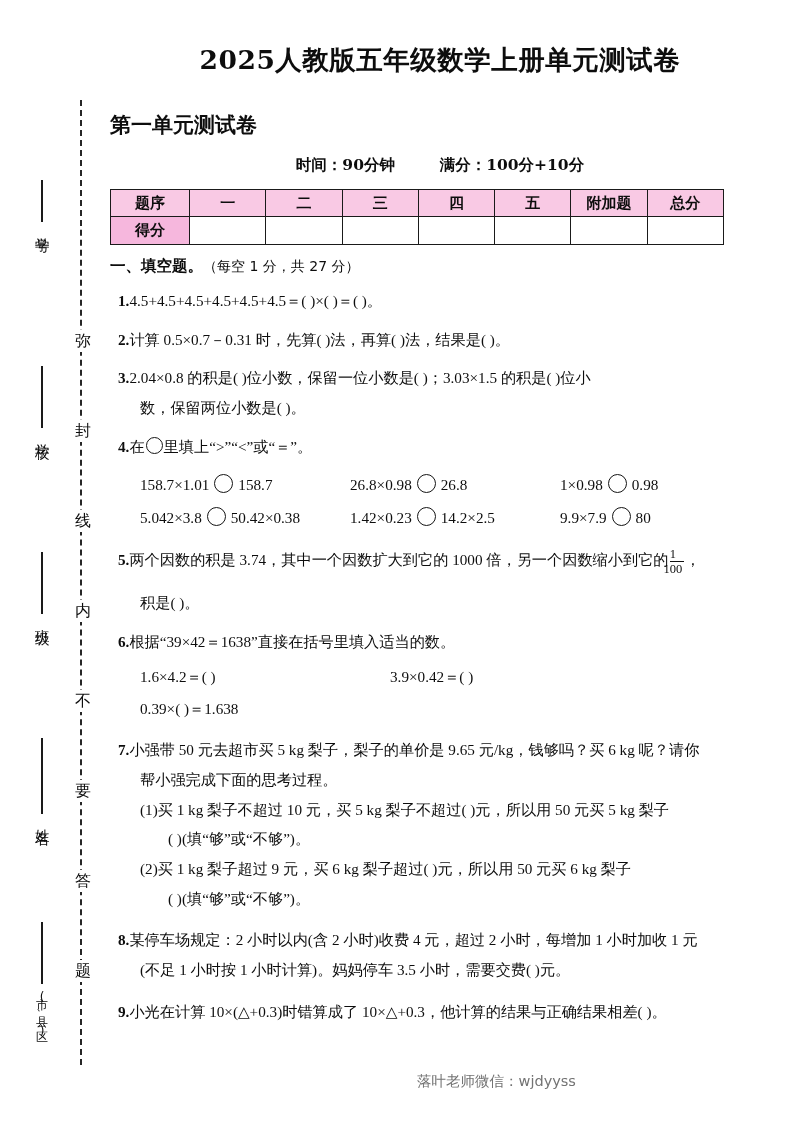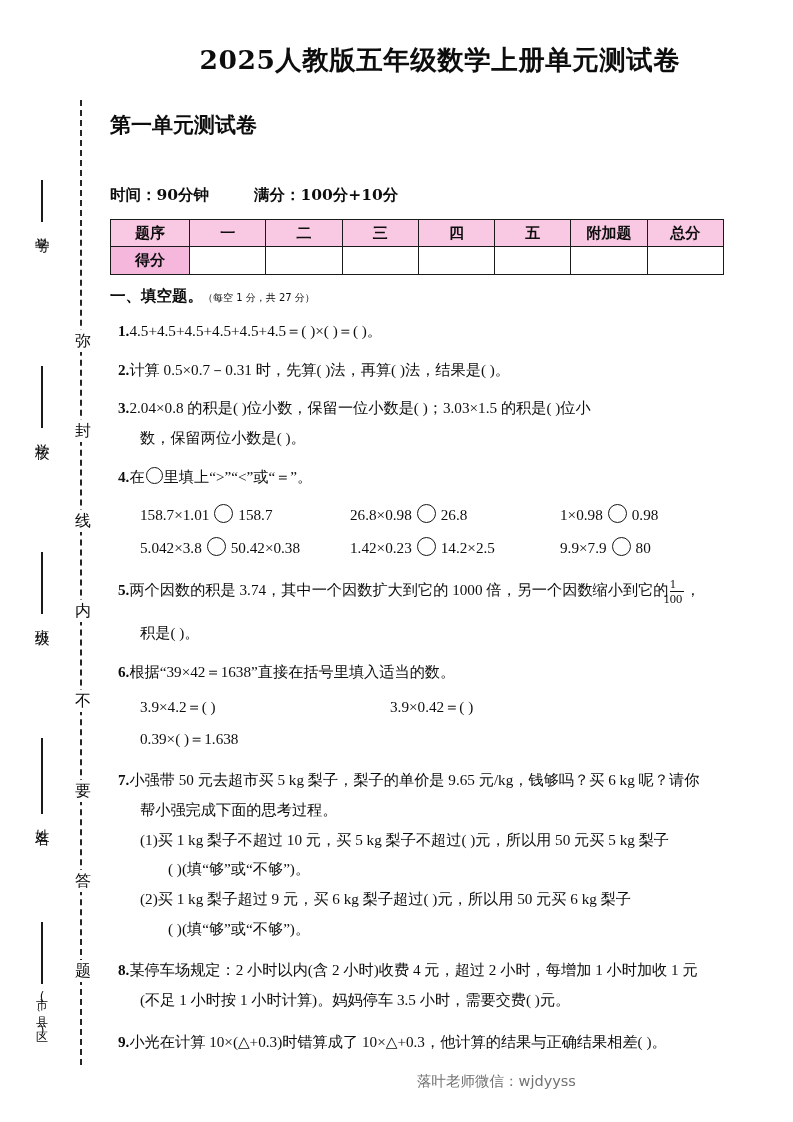--- a/index.html
+++ b/index.html
@@ -99,23 +99,24 @@
     margin-top: 42px;
     font-family: "DejaVu Serif", serif;
   }
   .title-sub {
     font-size: 21px;
     font-weight: bold;
     margin-top: 33px;
     font-family: "DejaVu Serif", serif;
   }
   .meta-line {
+    text-align: center;
     font-size: 15.5px;
     font-weight: bold;
-    margin-top: 46px;
+    margin-top: 16px;
     font-family: "DejaVu Serif", serif;
   }
   .meta-line .gap { display: inline-block; width: 34px; }
 
   
   table.score {
     border-collapse: collapse;
     margin-top: 13px;
     width: 614px;
     table-layout: fixed;
@@ -136,21 +137,21 @@
 
   
   .section-head {
     font-size: 15.5px;
     margin-top: 11px;
     font-weight: bold;
     font-family: "DejaVu Sans", sans-serif;
   }
   .section-head .pts {
     font-weight: normal;
-    font-size: 10px;
+    font-size: 14px;
     margin-top: 41px;
   }
   .q {
     font-size: 15.2px;
     line-height: 1.95;
     margin-top: 9px;
     padding-left: 16px;
     text-indent: -8px;
   }
   .q .num { font-weight: bold; }
@@ -343,21 +344,21 @@
       <span class="num">5.</span><span>两个因数的积是 3.74，其中一个因数扩大到它的 1000 倍，另一个因数缩小到它的</span><span class="frac"><span class="n">1</span><span class="d">100</span></span><span>，</span>
     </div>
     <div class="qsub" style="margin-top:12px;">
       <span>积是(          )。</span>
     </div>
 
     <div class="q">
       <span class="num">6.</span><span>根据“39×42＝1638”直接在括号里填入适当的数。</span>
     </div>
     <div class="two-col">
-      <div class="c">3.9×4.2＝(            )</div>
+      <div class="c">1.6×4.2＝(            )</div>
       <div class="c">3.9×0.42＝(            )</div>
     </div>
     <div class="two-col">
       <div class="c">0.39×(          )＝1.638</div>
     </div>
 
     <div class="q" style="margin-top:15px;">
       <span class="num">7.</span><span>小强带 50 元去超市买 5 kg 梨子，梨子的单价是 9.65 元/kg，钱够吗？买 6 kg 呢？请你</span>
     </div>
     <div class="qsub">

